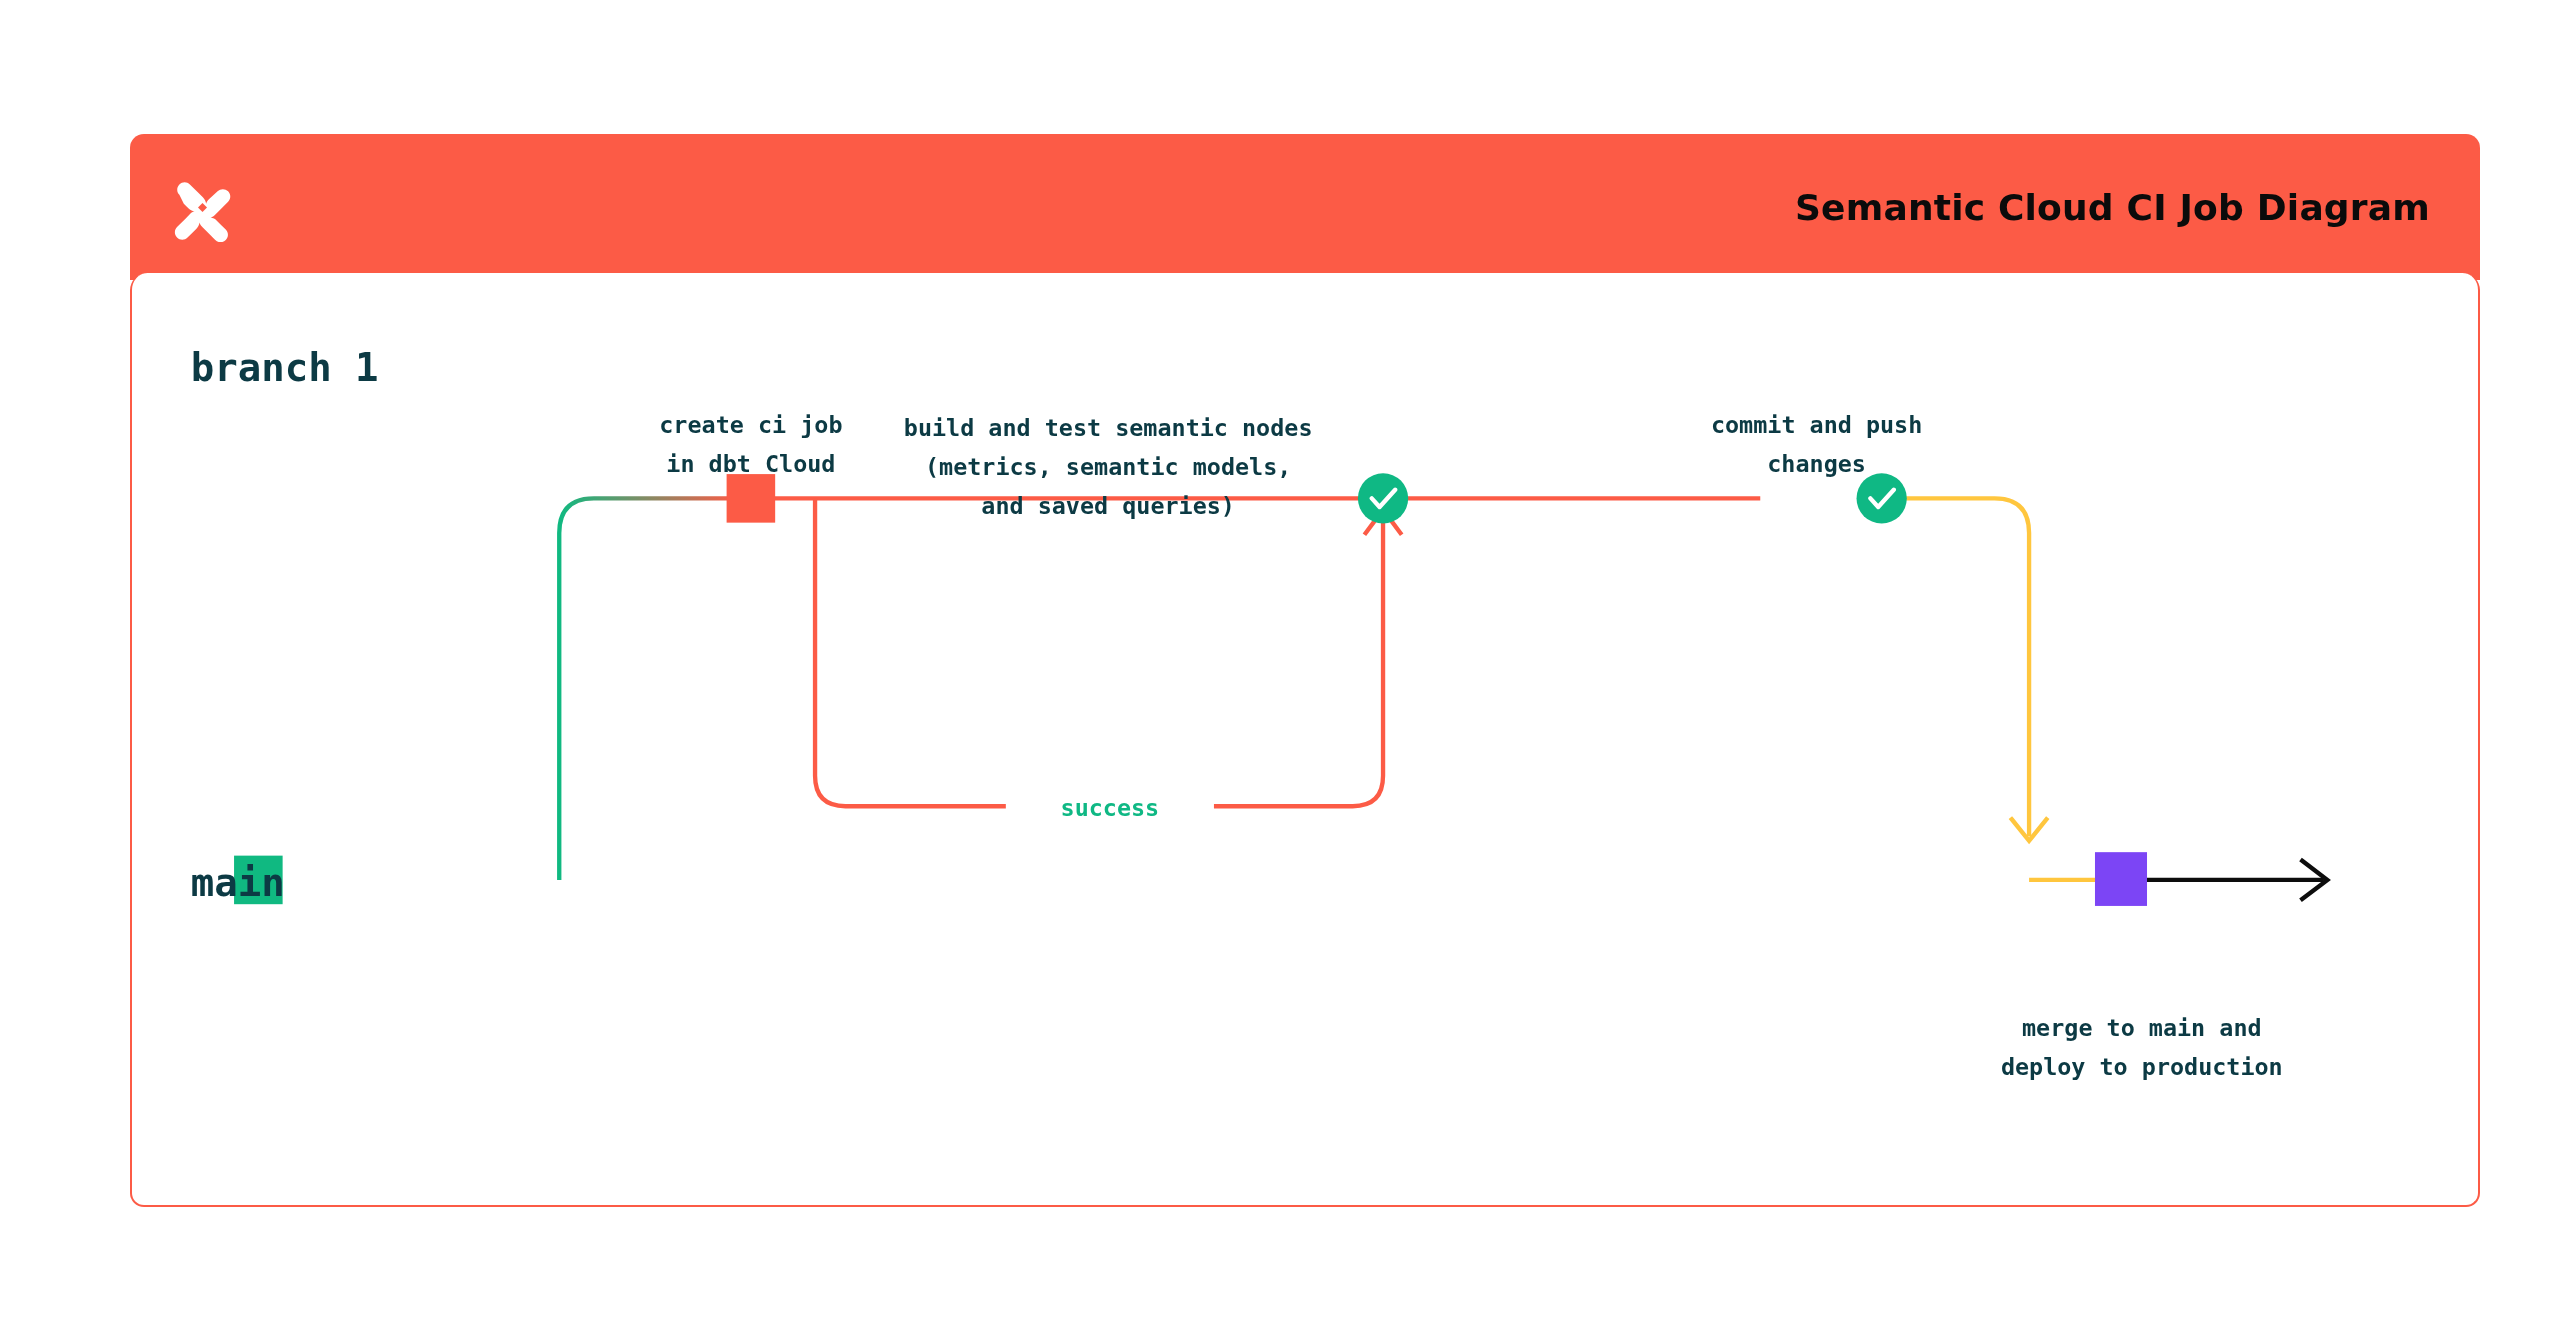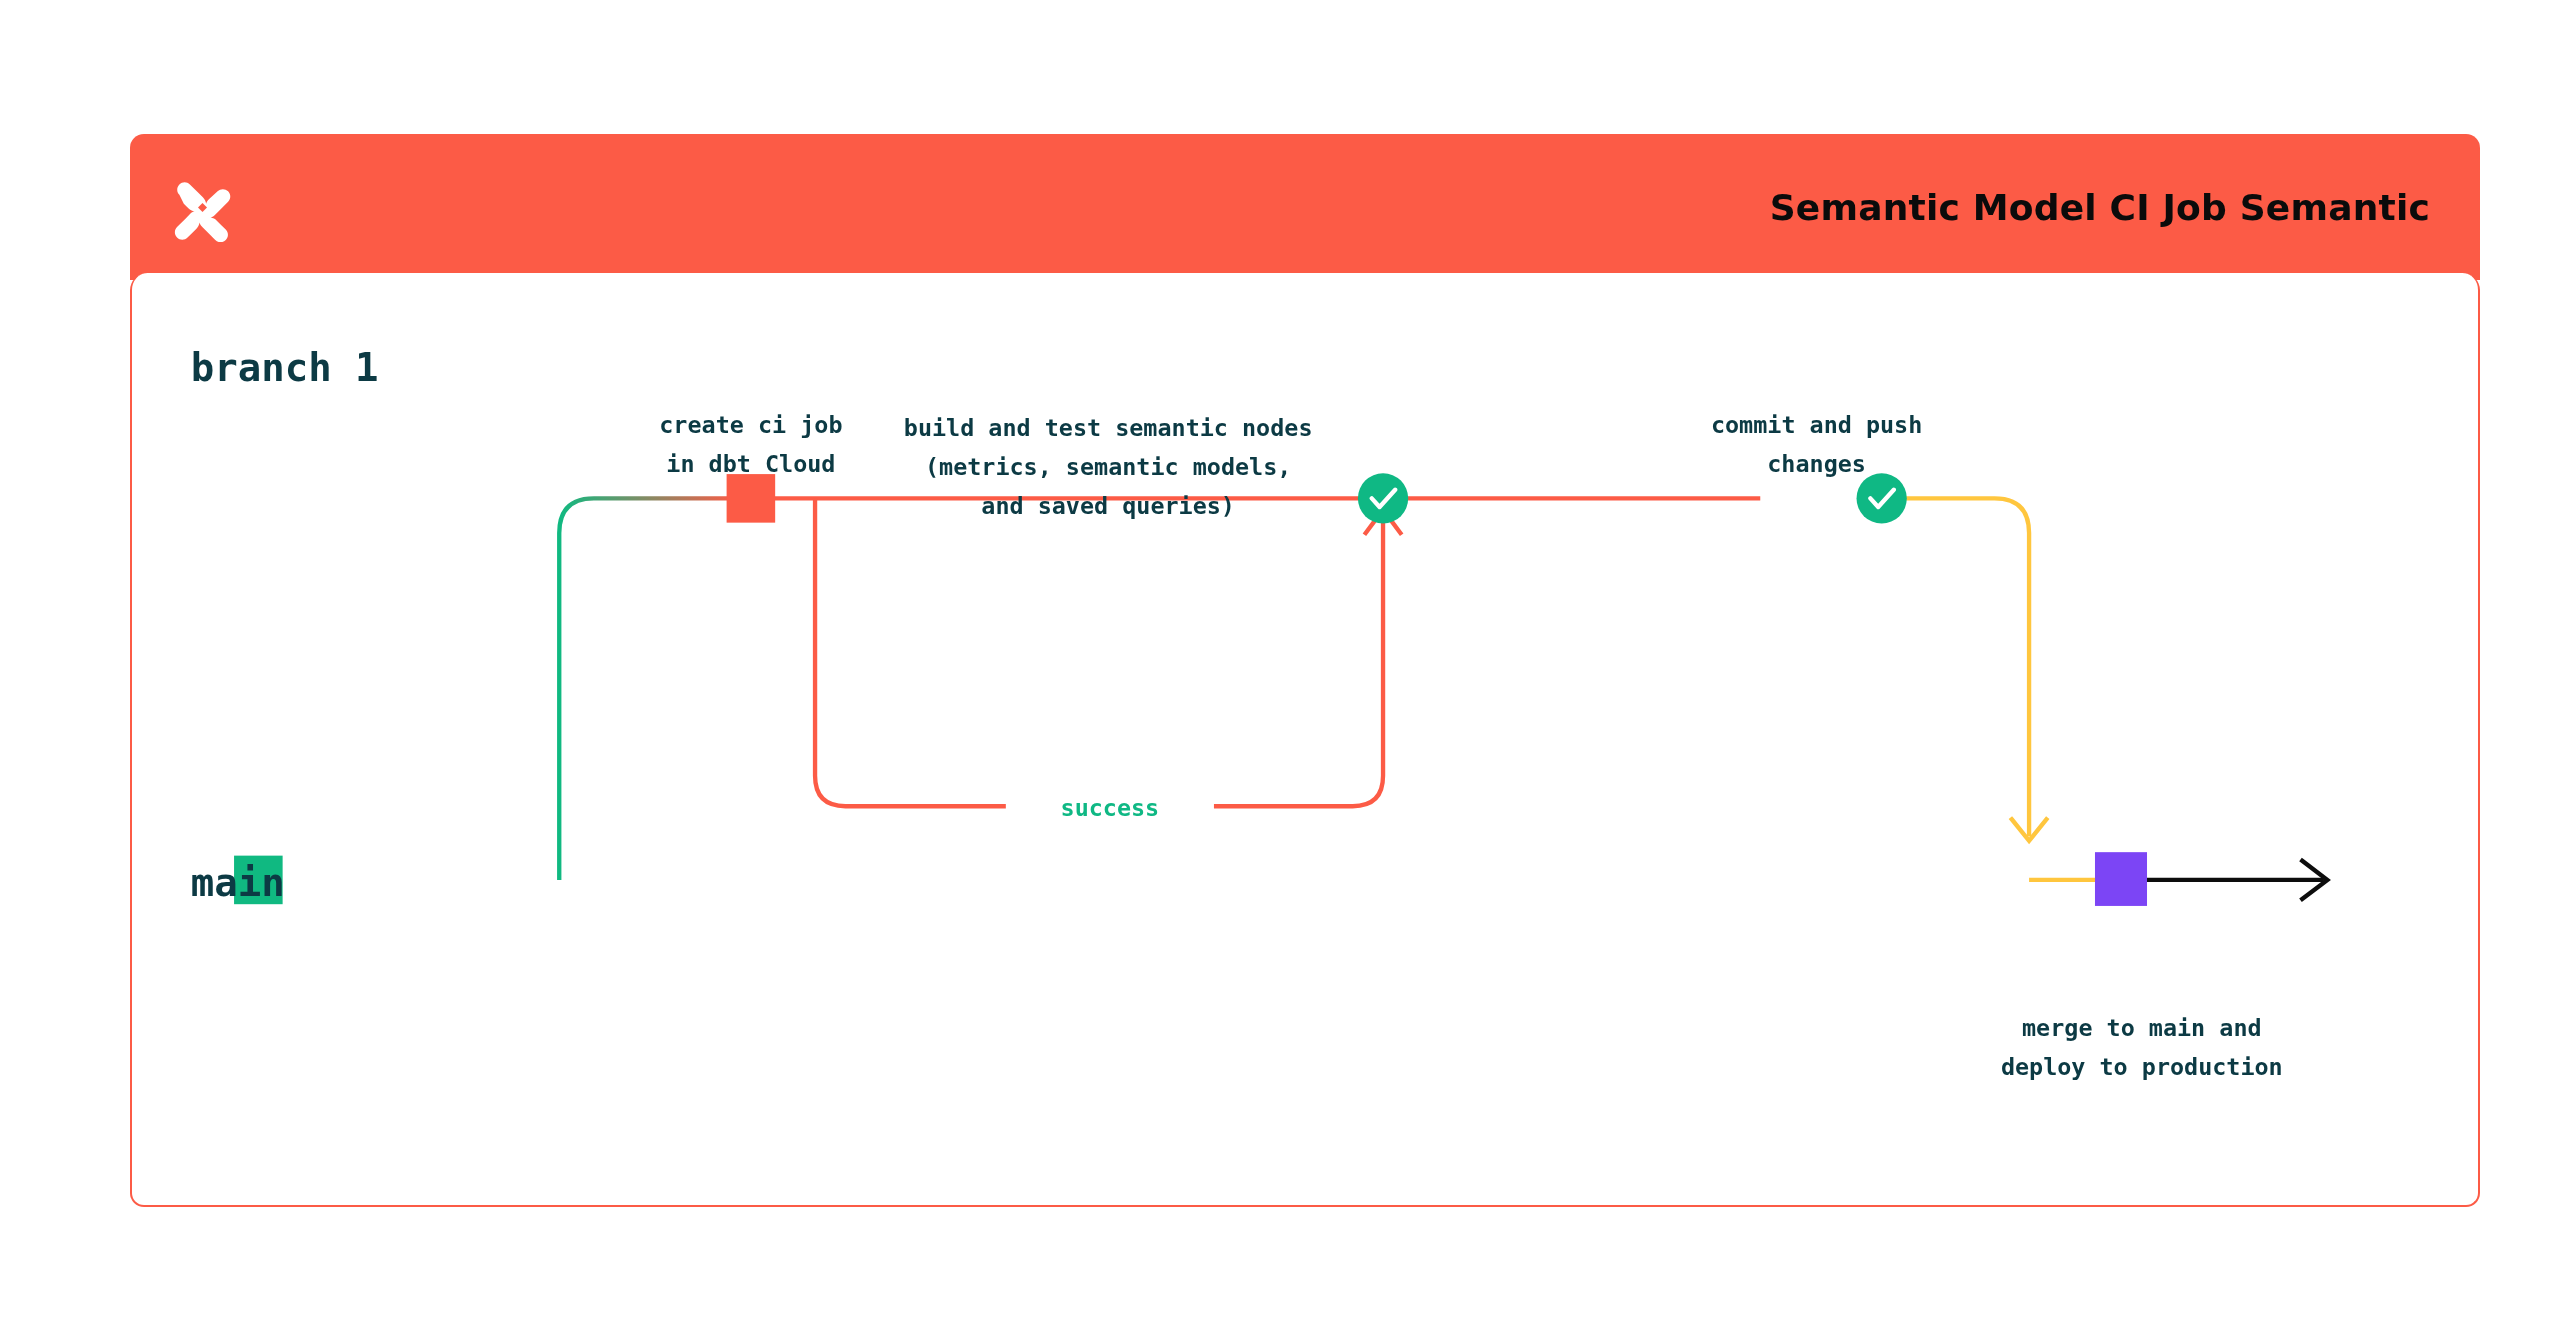--- a/index.html
+++ b/index.html
@@ -34,21 +34,21 @@
 <div class="page">
   <div class="card">
 
     <div class="card-header">
       <span class="logo">
         <svg viewBox="0 0 100 100" width="69" height="69" aria-hidden="true">
           <path d="M16.5 16.5c4.2-4.2 11-4.2 15.2 0l12.6 12.6 6.2 6.2c2.6 2.6 4.3 5.9 4.8 9.4 .2-1 .6-2 1.1-2.9 .7-1.3 1.7-2.5 2.9-3.7L71.9 26.6c4.2-4.2 11-4.2 15.2 0 4.2 4.2 4.2 11 0 15.2L74.5 54.4l-6.2 6.2c-1.2 1.2-2.4 2.2-3.7 2.9-.9 .5-1.9 .9-2.9 1.1 3.5 .5 6.8 2.2 9.4 4.8l6.2 6.2 6.4 6.4c4.2 4.2 4.2 11 0 15.2-4.2 4.2-11 4.2-15.2 0L55.9 84.4l-6.2-6.2c-1.2-1.2-2.2-2.4-2.9-3.7-.5-.9-.9-1.9-1.1-2.9-.5 3.5-2.2 6.8-4.8 9.4l-6.2 6.2-6.4 6.4c-4.2 4.2-11 4.2-15.2 0-4.2-4.2-4.2-11 0-15.2l12.6-12.6 6.2-6.2c1.2-1.2 2.4-2.2 3.7-2.9 .9-.5 1.9-.9 2.9-1.1-3.5-.5-6.8-2.2-9.4-4.8l-6.2-6.2L16.5 31.7c-4.2-4.2-4.2-11 0-15.2z" fill="#ffffff"></path>
           <path d="M50 43.5l6.5 6.5-6.5 6.5-6.5-6.5z" fill="#FC5B46"></path>
         </svg>
       </span>
-      <span class="card-title">Semantic Model CI Job Semantic</span>
+      <span class="card-title">Semantic Cloud CI Job Diagram</span>
     </div>
 
     <div class="card-body"></div>
 
     <svg class="diagram" viewBox="0 0 2710 1237">
       <defs>
         <linearGradient id="gGreenOrange" x1="0" y1="0" x2="1" y2="0">
           <stop offset="0%" stop-color="#10B981"></stop>
           <stop offset="100%" stop-color="#FC5B46"></stop>
         </linearGradient>

